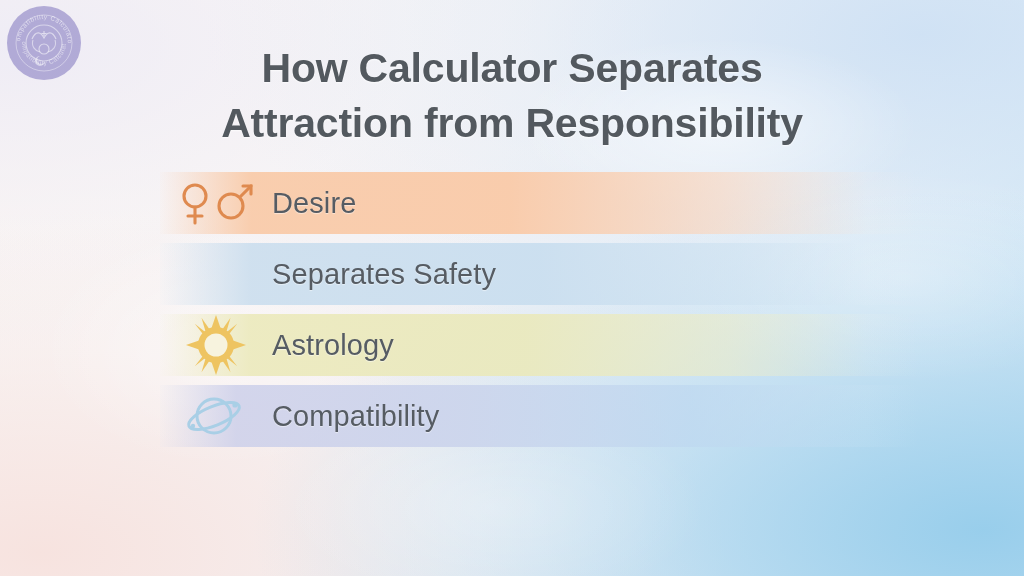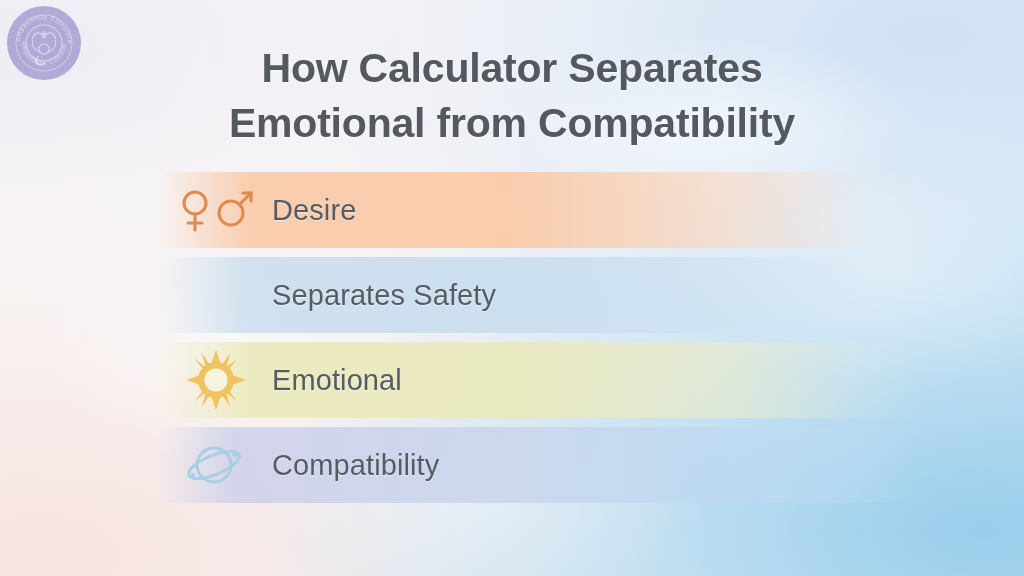--- a/index.html
+++ b/index.html
@@ -71,21 +71,21 @@
   
   .rows {
     position: absolute;
     left: 160px;
     top: 172px;
     width: 760px;
     z-index: 2;
   }
   .row {
     position: relative;
-    height: 76px;
+    height: 62px;
     margin-bottom: 9px;
     display: flex;
     align-items: center;
   }
   .row:last-child { margin-bottom: 0; }
   .row .band {
     position: absolute;
     left: 0;
     top: 0;
     right: 0;
@@ -173,21 +173,21 @@
         <textPath href="#arcTop" startOffset="50%" text-anchor="middle">Compatibility Calculator</textPath>
       </text>
       <text font-family="&quot;Liberation Sans&quot;, sans-serif" font-size="6.2" fill="rgba(255,255,255,0.55)" letter-spacing="0.7">
         <textPath href="#arcBottom" startOffset="50%" text-anchor="middle">Compatibility Calculator</textPath>
       </text>
     </svg>
   </div>
 
   <h1 class="title">
     <span class="line">How Calculator Separates</span>
-    <span class="line">Emotional from Compatibility</span>
+    <span class="line">Attraction from Responsibility</span>
   </h1>
 
   <div class="rows">
 
     <div class="row">
       <div class="band band-desire"></div>
       <div class="icon">
         <svg width="86" height="50" viewBox="0 0 86 50" aria-hidden="true">
           <g fill="none" stroke="#df8a4f" stroke-width="3.1" stroke-linecap="round">
 
@@ -234,21 +234,21 @@
               <polygon points="52.2,52.2 41.5,43.8 43.8,41.5"></polygon>
               <polygon points="16.5,3.8 24.5,15.2 20.3,16.8"></polygon>
               <polygon points="45.5,3.8 37.5,15.2 41.7,16.8"></polygon>
               <polygon points="16.5,58.2 24.5,46.8 20.3,45.2"></polygon>
               <polygon points="45.5,58.2 37.5,46.8 41.7,45.2"></polygon>
             </g>
             <circle cx="31" cy="31" r="11.5" fill="#f7f3de"></circle>
           </g>
         </svg>
       </div>
-      <div class="label">Emotional</div>
+      <div class="label">Astrology</div>
     </div>
 
     <div class="row">
       <div class="band band-responsibility"></div>
       <div class="icon">
         <svg width="70" height="56" viewBox="0 0 70 56" aria-hidden="true">
           <g fill="none" stroke="#a9cfe6" stroke-width="3" stroke-linecap="round">
             <circle cx="33" cy="28" r="17"></circle>
             <ellipse cx="33" cy="28" rx="27" ry="9.5" transform="rotate(-22 33 28)"></ellipse>
           </g>

